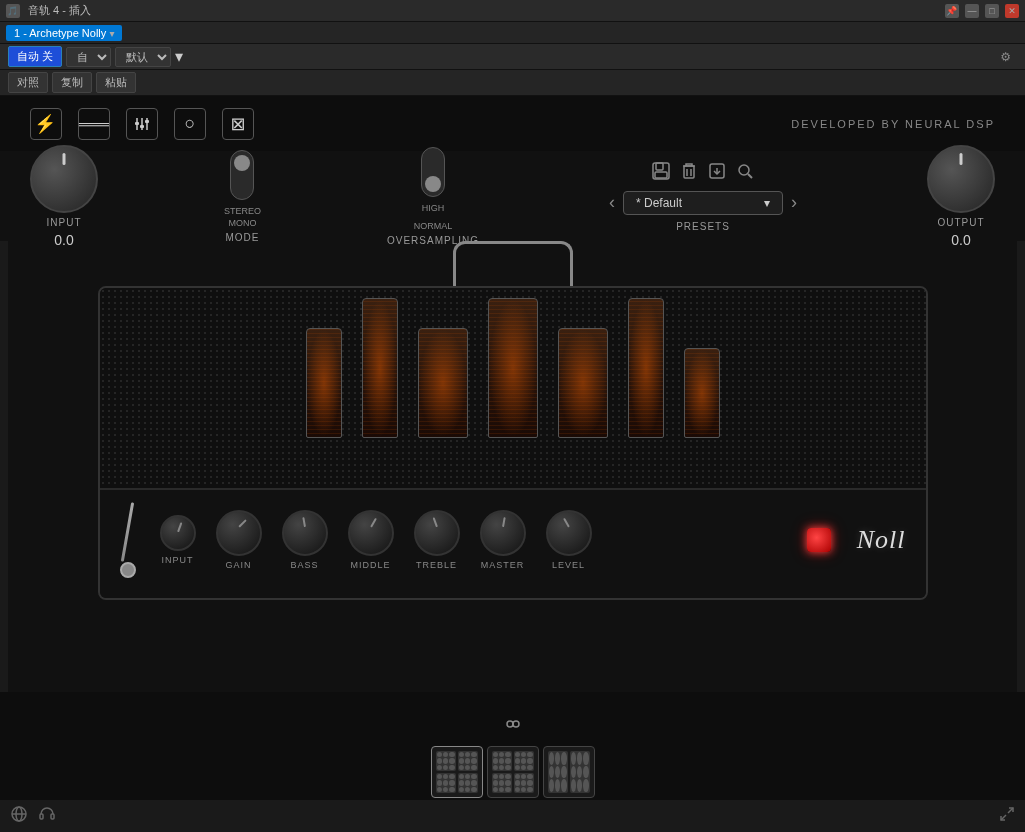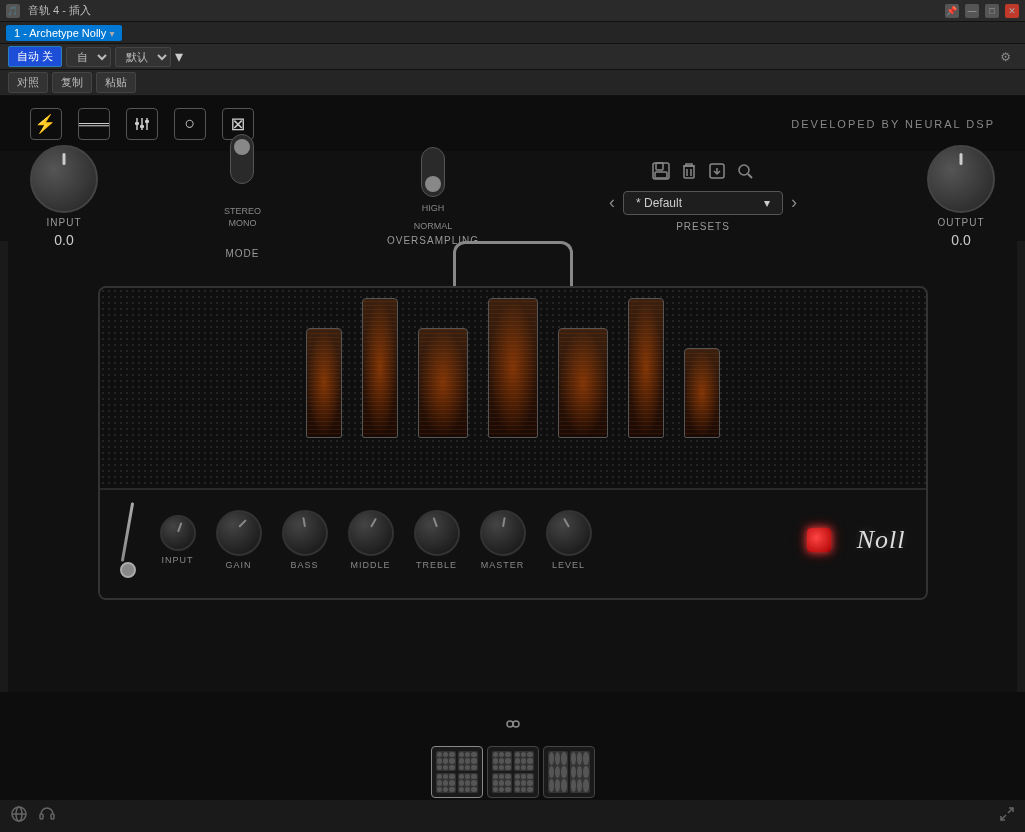--- a/index.html
+++ b/index.html
@@ -200,21 +200,21 @@
     .knob-value {
       font-size: 14px;
       color: #ccc;
     }
 
     
     .mode-group {
       display: flex;
       flex-direction: column;
       align-items: center;
-      gap: 20px;
+      gap: 4px;
     }
     .mode-switch {
       width: 24px; height: 50px;
       background: #2a2a2a;
       border: 1px solid #555;
       border-radius: 12px;
       display: flex;
       flex-direction: column;
       align-items: center;
       justify-content: flex-start;

